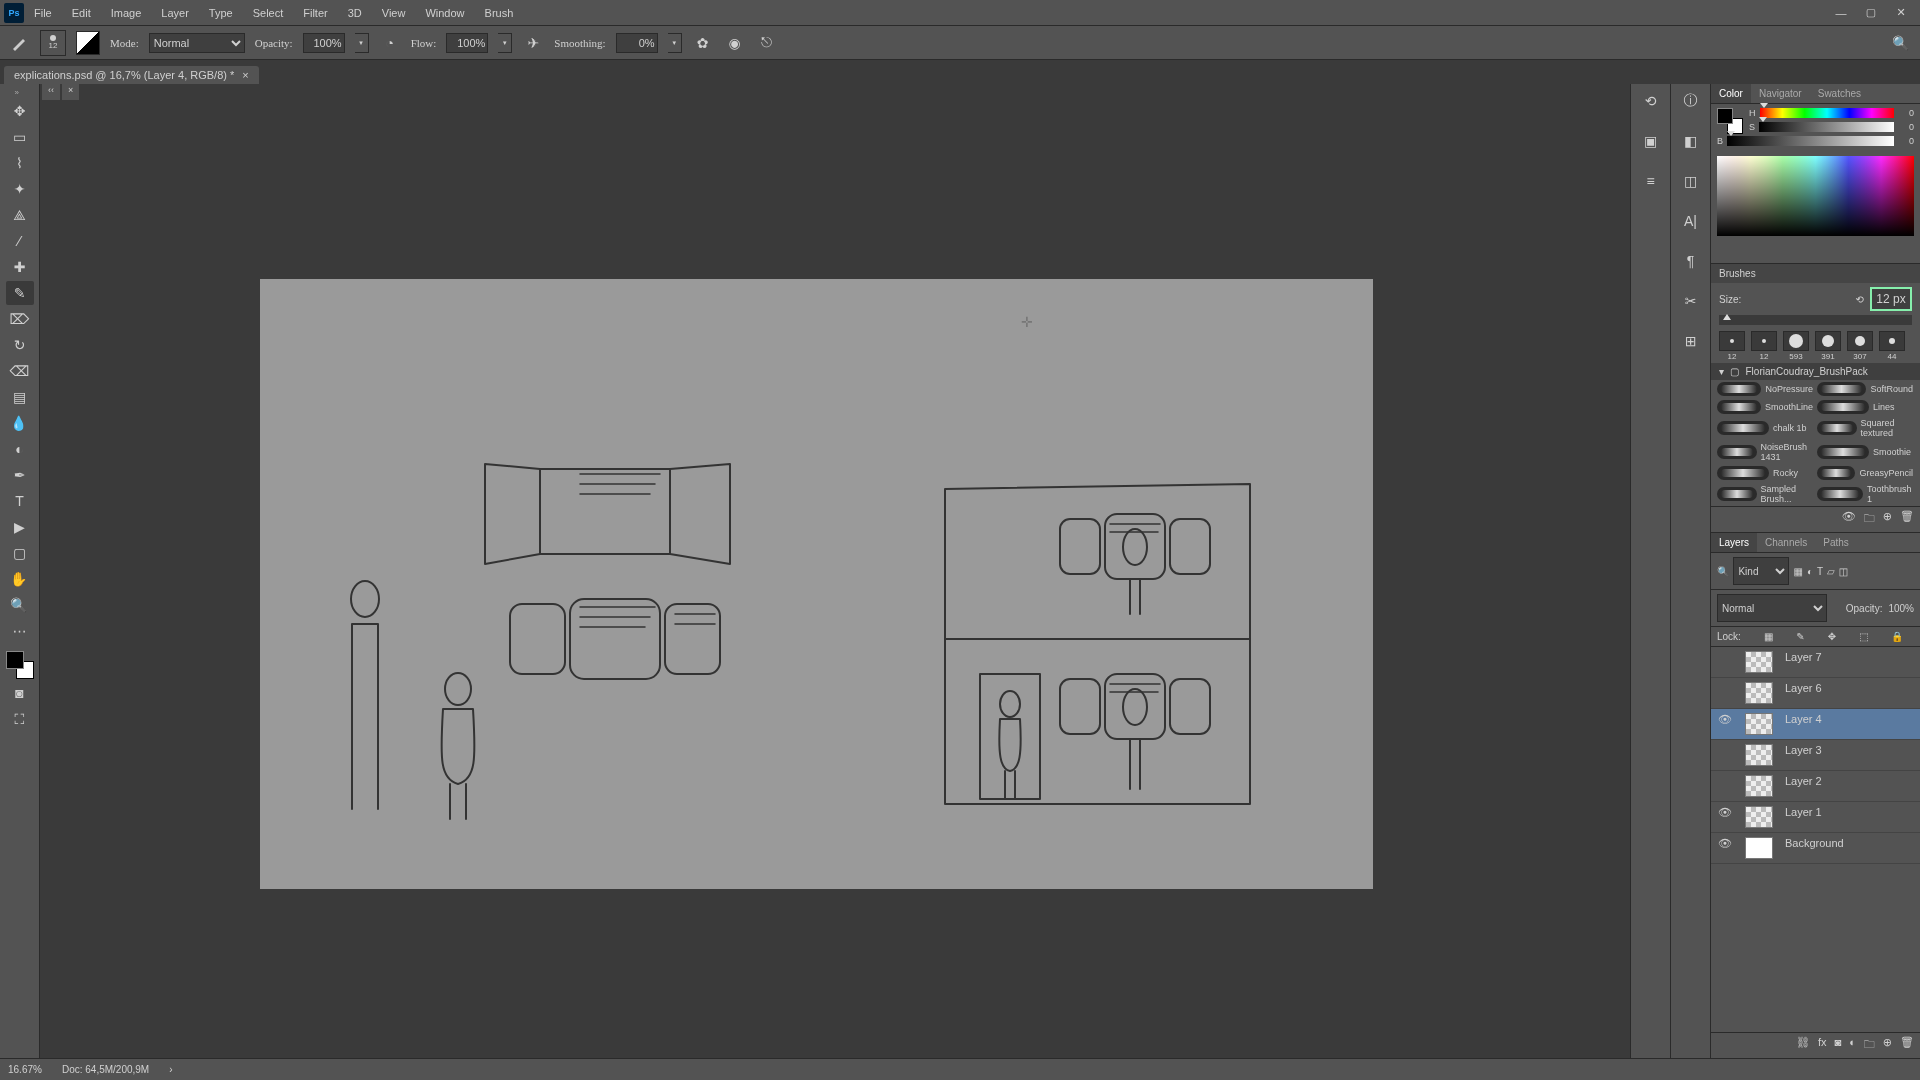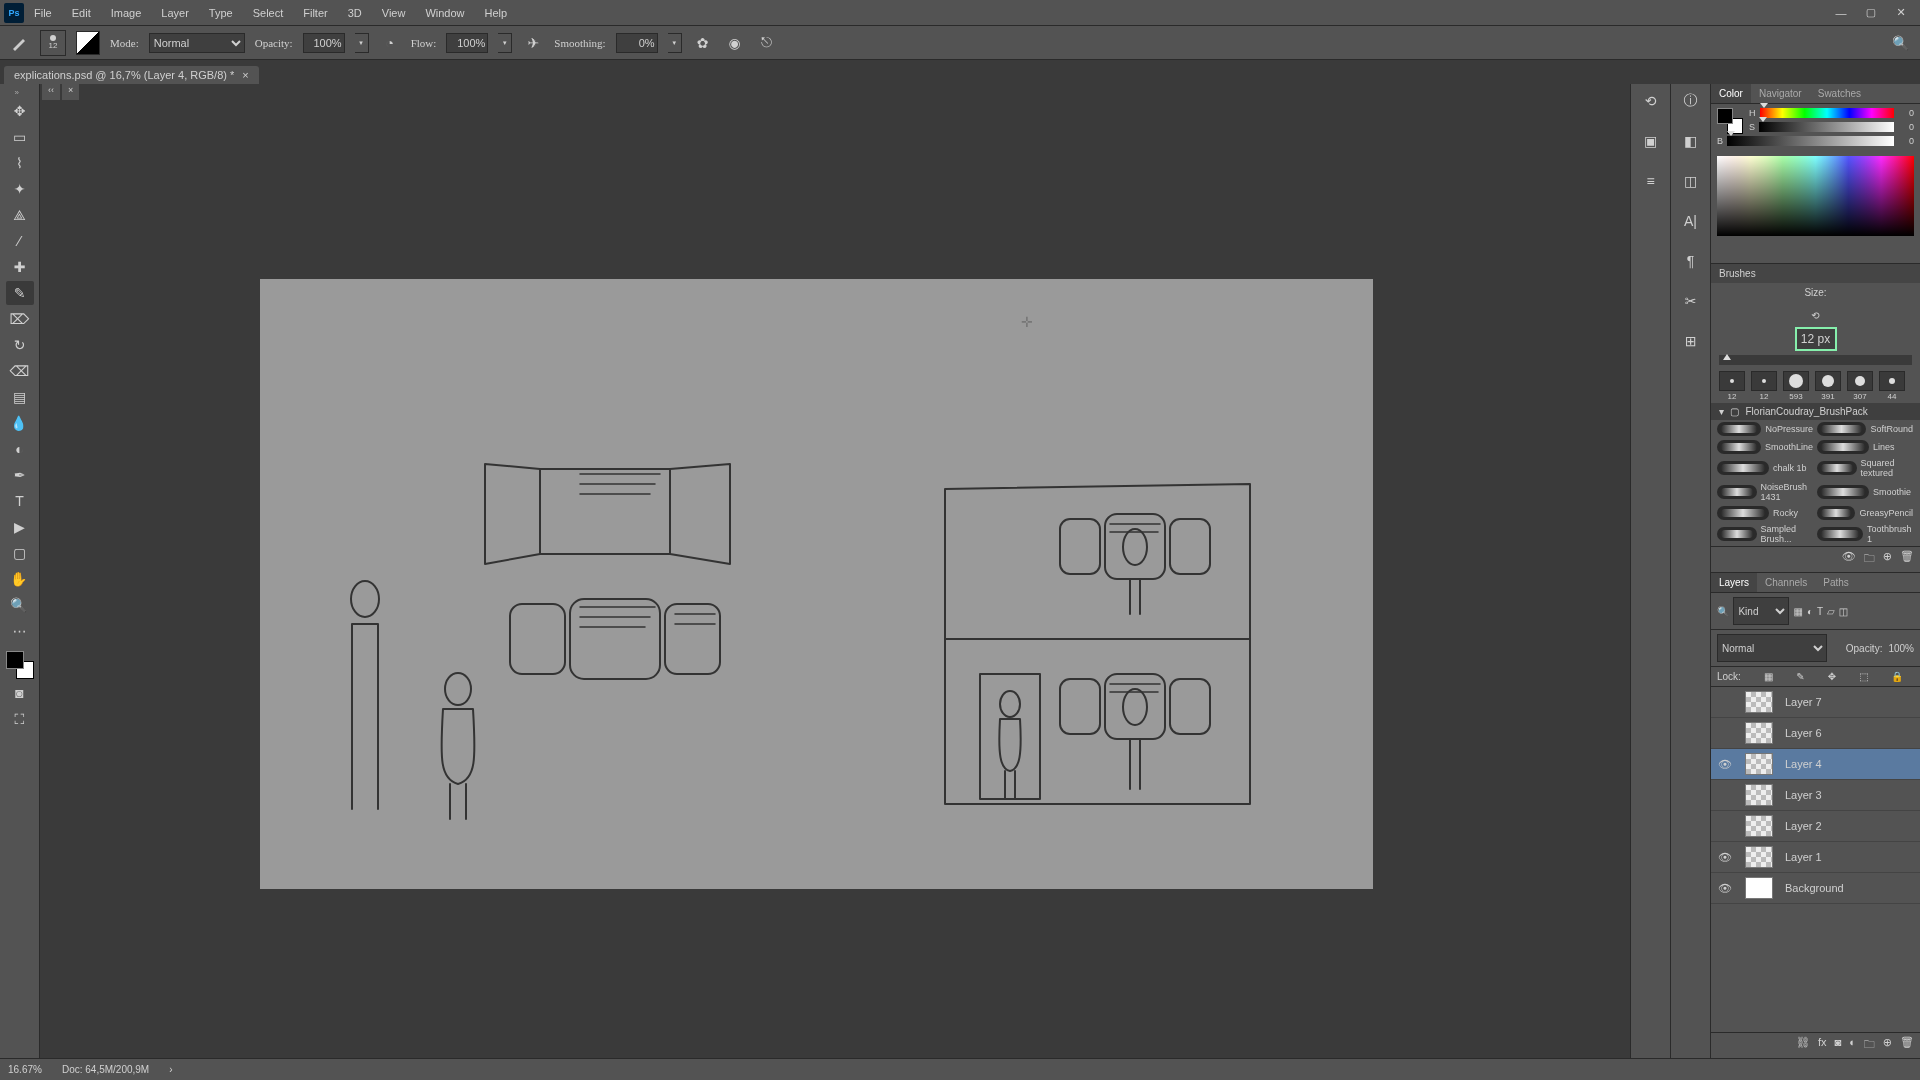--- a/index.html
+++ b/index.html
@@ -74,21 +74,21 @@
 .color-panel .tri { width:0;height:0;border-left:4px solid transparent;border-right:4px solid transparent;border-top:5px solid #ddd; position:absolute; top:-5px; left:0; }
 .color-panel .val { width:16px; font-size:9px; text-align:right; }
 .spectrum { height:80px; background:
   linear-gradient(to top, #000, transparent),
   linear-gradient(to right, #fff, transparent),
   linear-gradient(90deg,red,yellow,lime,cyan,blue,magenta,red);
   margin:2px 6px 4px 6px; }
 
 .brushes-panel { border-bottom:1px solid #2a2a2a; }
 .brushes-panel .hdr { padding:4px 8px; font-size:10px; background:#454545; }
-.brushes-panel .size-row { display:flex; align-items:center; gap:6px; padding:4px 8px; font-size:10px;flex-direction:column; }
+.brushes-panel .size-row { display:flex; align-items:center; gap:6px; padding:4px 8px; font-size:10px; }
 .brushes-panel .size-row input { background:#3f3f3f; border:2px solid #86efac; color:#d0d0d0; width:42px; height:24px; font-size:12px; text-align:center; }
 .brushes-panel .size-slider { height:10px; margin:0 8px 4px 8px; background:#3a3a3a; position:relative; }
 .brushes-panel .size-slider .tri { width:0;height:0;border-left:4px solid transparent;border-right:4px solid transparent;border-bottom:6px solid #ddd; position:absolute; top:-1px; left:4px; }
 .brushes-panel .thumbs { display:flex; gap:2px; padding:2px 6px; }
 .brushes-panel .th { width:30px; text-align:center; font-size:8px; }
 .brushes-panel .th .c { width:26px; height:20px; background:#3a3a3a; border:1px solid #2a2a2a; margin:0 auto 1px; display:flex; align-items:center; justify-content:center; }
 .brushes-panel .th .c .d { background:#ddd; border-radius:50%; }
 .brushes-panel .folder { display:flex; align-items:center; gap:6px; padding:3px 8px; font-size:10px; background:#3f3f3f; }
 .brushes-panel .list { max-height:190px; overflow:hidden; }
 .brushes-panel .brow { display:flex; padding:2px 6px; gap:4px; }
@@ -96,21 +96,21 @@
 .brushes-panel .stroke { width:52px; height:14px; background:#2a2a2a; border-radius:7px; position:relative; overflow:hidden; }
 .brushes-panel .stroke::after { content:""; position:absolute; inset:3px 4px; background:linear-gradient(90deg,transparent,#ddd,transparent); border-radius:5px; }
 .brushes-panel .footer { display:flex; justify-content:flex-end; gap:8px; padding:3px 6px; border-top:1px solid #2a2a2a; font-size:11px; }
 
 .layers-panel { flex:1; display:flex; flex-direction:column; }
 .layers-panel .row1 { display:flex; align-items:center; gap:4px; padding:4px 6px; font-size:10px; border-bottom:1px solid #2a2a2a; }
 .layers-panel select { background:#3f3f3f; border:1px solid #2a2a2a; color:#d0d0d0; font-size:10px; height:28px; }
 .layers-panel .row2 { display:flex; align-items:center; gap:6px; padding:4px 6px; font-size:10px; border-bottom:1px solid #2a2a2a; }
 .layers-panel .row3 { display:flex; align-items:center; gap:23px; padding:4px 6px; font-size:10px; border-bottom:1px solid #2a2a2a; }
 .layers-panel .list { flex:1; overflow:auto; }
-.layers-panel .layer { display:flex; align-items:center; gap:12px; padding:4px 6px; border-bottom:1px solid #444; }
+.layers-panel .layer { display:flex; align-items:flex-start; gap:12px; padding:4px 6px; border-bottom:1px solid #444; }
 .layers-panel .layer.selected { background:#5a7aa0; }
 .layers-panel .eye { width:16px; text-align:center; font-size:11px; }
 .layers-panel .thumb { width:28px; height:22px; border:1px solid #777; background:
   repeating-conic-gradient(#bbb 0 25%, #eee 0 50%) 0 0/10px 10px; }
 .layers-panel .thumb.white { background:#fff; }
 .layers-panel .footer { display:flex; justify-content:flex-end; gap:8px; padding:3px 6px; border-top:1px solid #2a2a2a; font-size:11px; }
 
 
 .status { position:absolute; left:0; right:0; bottom:0; height:22px; background:#535353; border-top:1px solid #2a2a2a; display:flex; align-items:center; gap:20px; padding:0 8px; font-size:10px; }
 </style>
@@ -123,21 +123,21 @@
       <div class="menu-item">File</div>
       <div class="menu-item">Edit</div>
       <div class="menu-item">Image</div>
       <div class="menu-item">Layer</div>
       <div class="menu-item">Type</div>
       <div class="menu-item">Select</div>
       <div class="menu-item">Filter</div>
       <div class="menu-item">3D</div>
       <div class="menu-item">View</div>
       <div class="menu-item">Window</div>
-      <div class="menu-item">Help</div>
+      <div class="menu-item">Brush</div>
     </div>
   <div class="spacer"></div>
   <div class="win-btn">—</div>
   <div class="win-btn">▢</div>
   <div class="win-btn">✕</div>
 </div>
 
 <div class="options">
   <div class="tool-icon">
     <svg width="18" height="18" viewBox="0 0 18 18">

